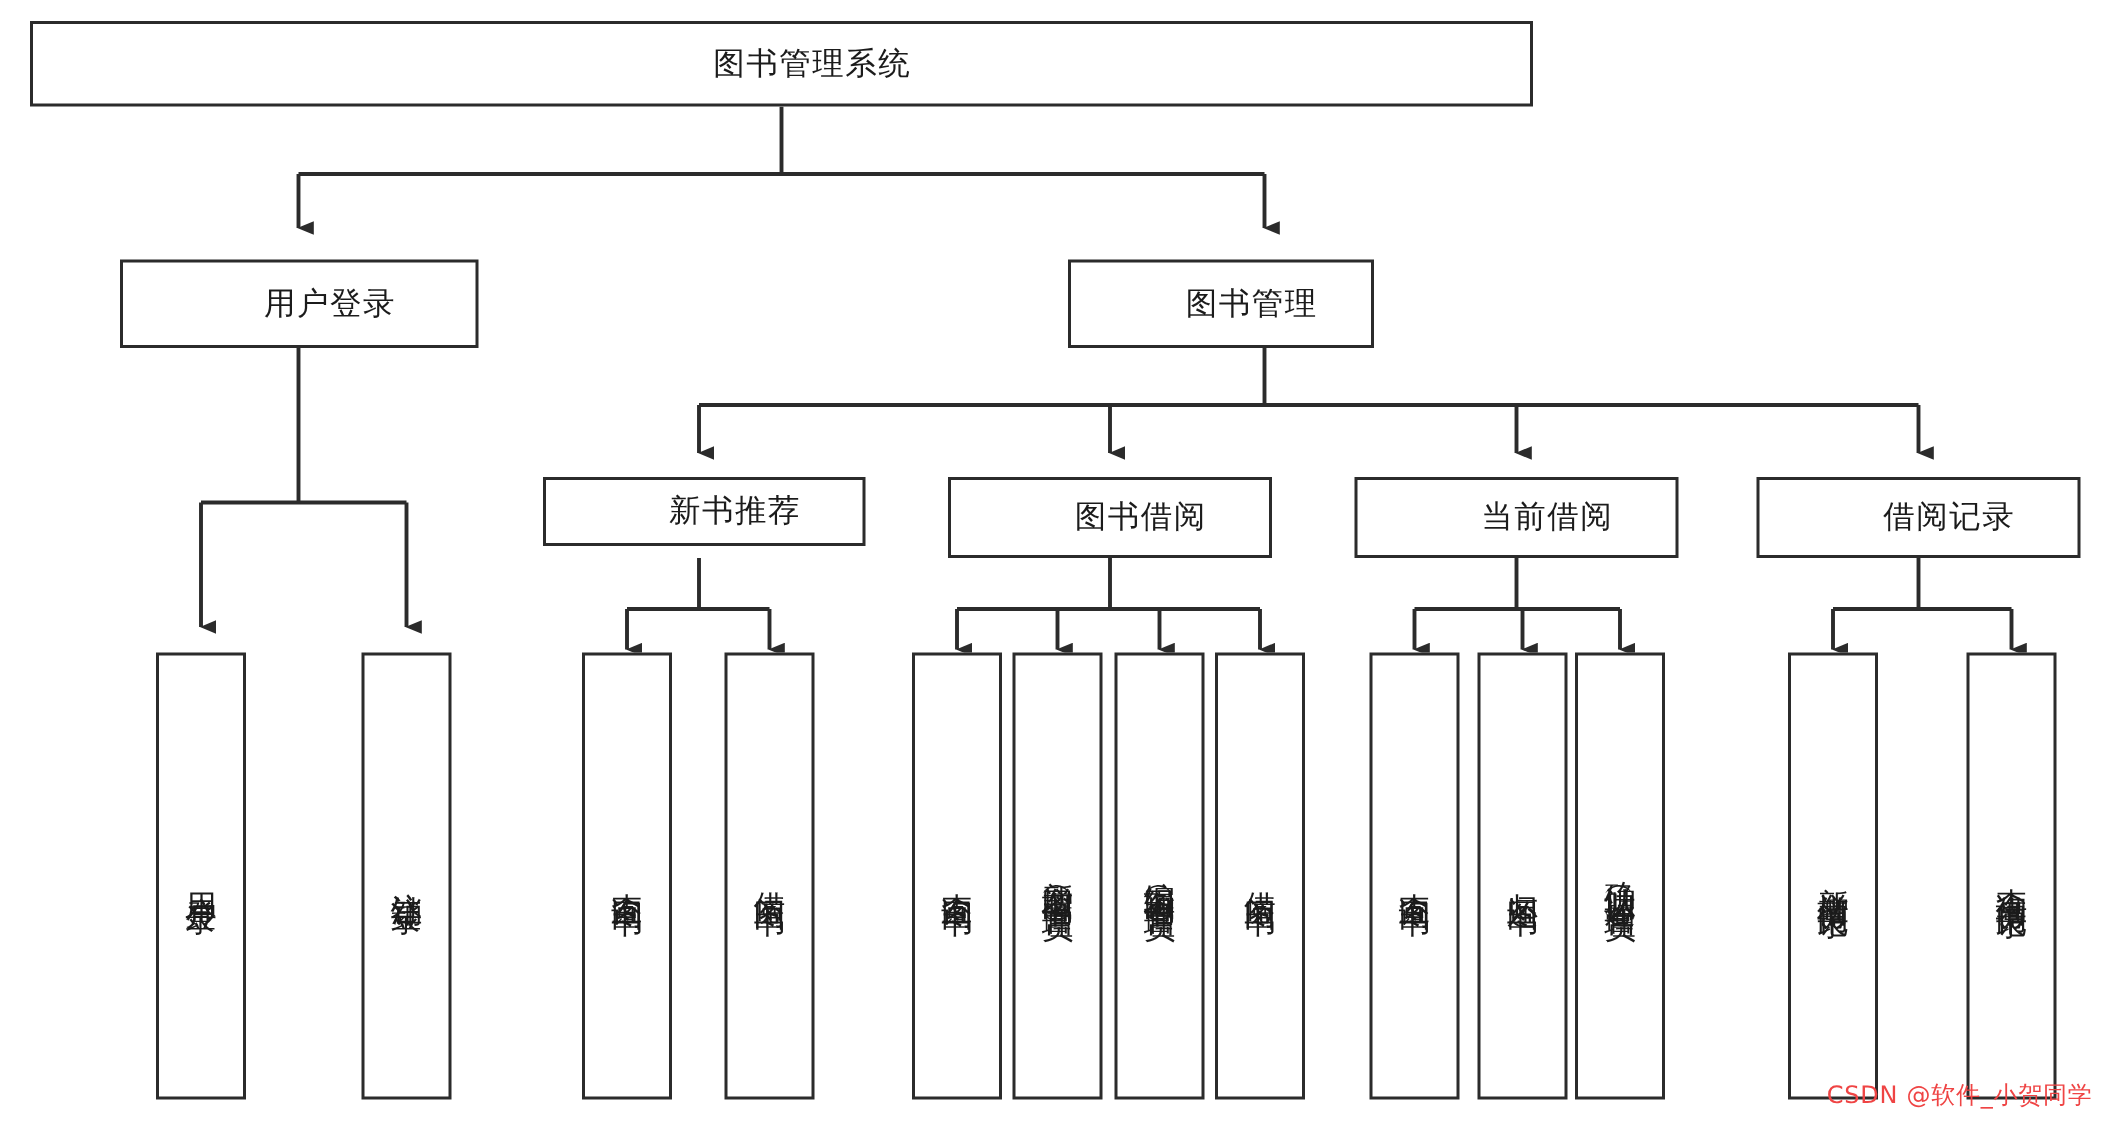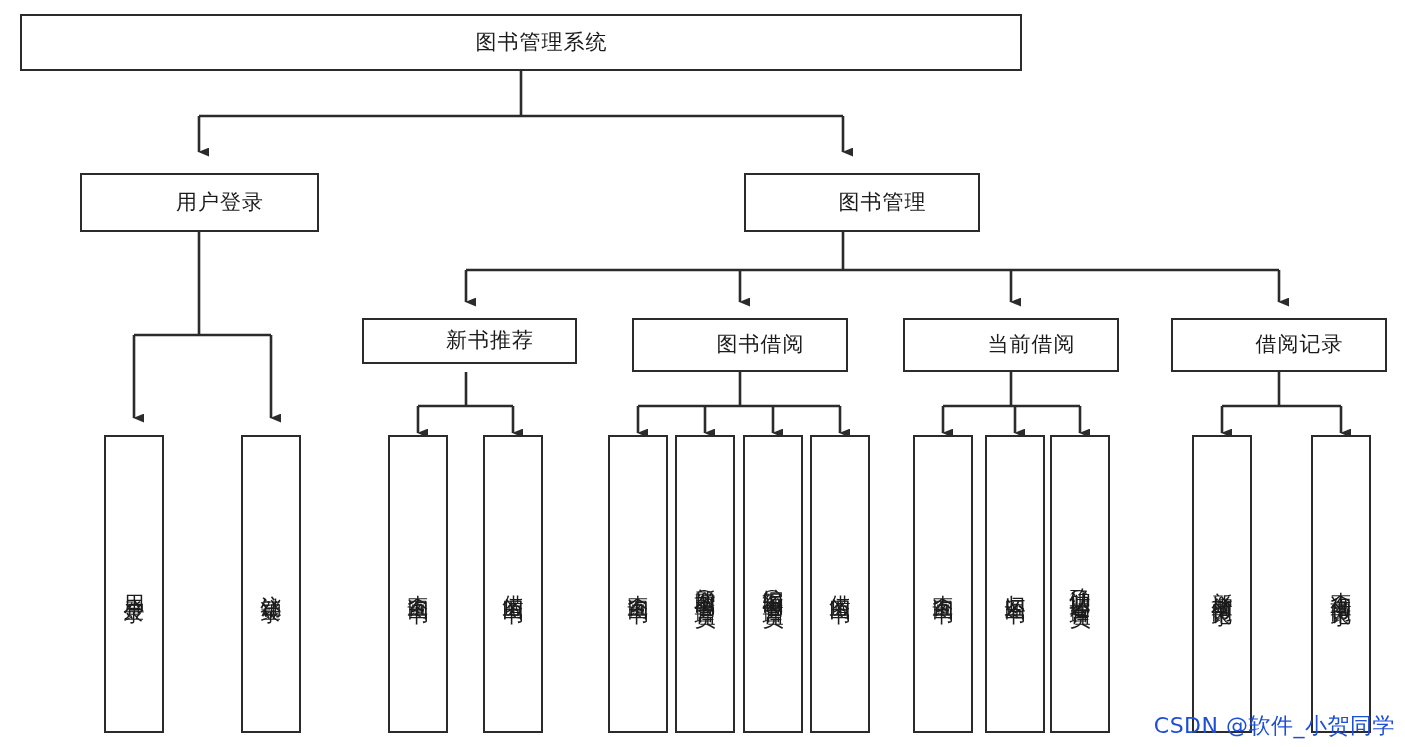--- a/index.html
+++ b/index.html
@@ -54,22 +54,22 @@
   }
   .node.vertical .vtext {
     writing-mode: vertical-rl;
     text-orientation: upright;
     display: block;
   }
   #watermark {
     position: absolute;
     right: 10px;
     bottom: 6px;
-    font-size: 22px;
-    color: #1d4ed8;
+    font-size: 16px;
+    color: #ef4444;
     letter-spacing: 0.5px;
     white-space: nowrap;
     pointer-events: none;
   }
 </style>
 </head>
 <body>
 
 <div id="diagram-root">
 
@@ -123,21 +123,21 @@
     </g>
   </svg>
 
   <div class="node horizontal" style="left:20px; top:14px; width:1002px; height:57px;">
     <span>图书管理系统</span>
   </div>
 
   <div class="node horizontal" style="left:80px; top:173px; width:239px; height:59px;">
     <span>用户登录</span>
   </div>
-  <div class="node horizontal" style="left:744px; top:173px; width:236px; height:59px;">
+  <div class="node horizontal" style="left:712px; top:173px; width:204px; height:59px;">
     <span>图书管理</span>
   </div>
 
   <div class="node horizontal" style="left:362px; top:318px; width:215px; height:46px;">
     <span>新书推荐</span>
   </div>
   <div class="node horizontal" style="left:632px; top:318px; width:216px; height:54px;">
     <span>图书借阅</span>
   </div>
   <div class="node horizontal" style="left:1171px; top:318px; width:216px; height:54px;">

